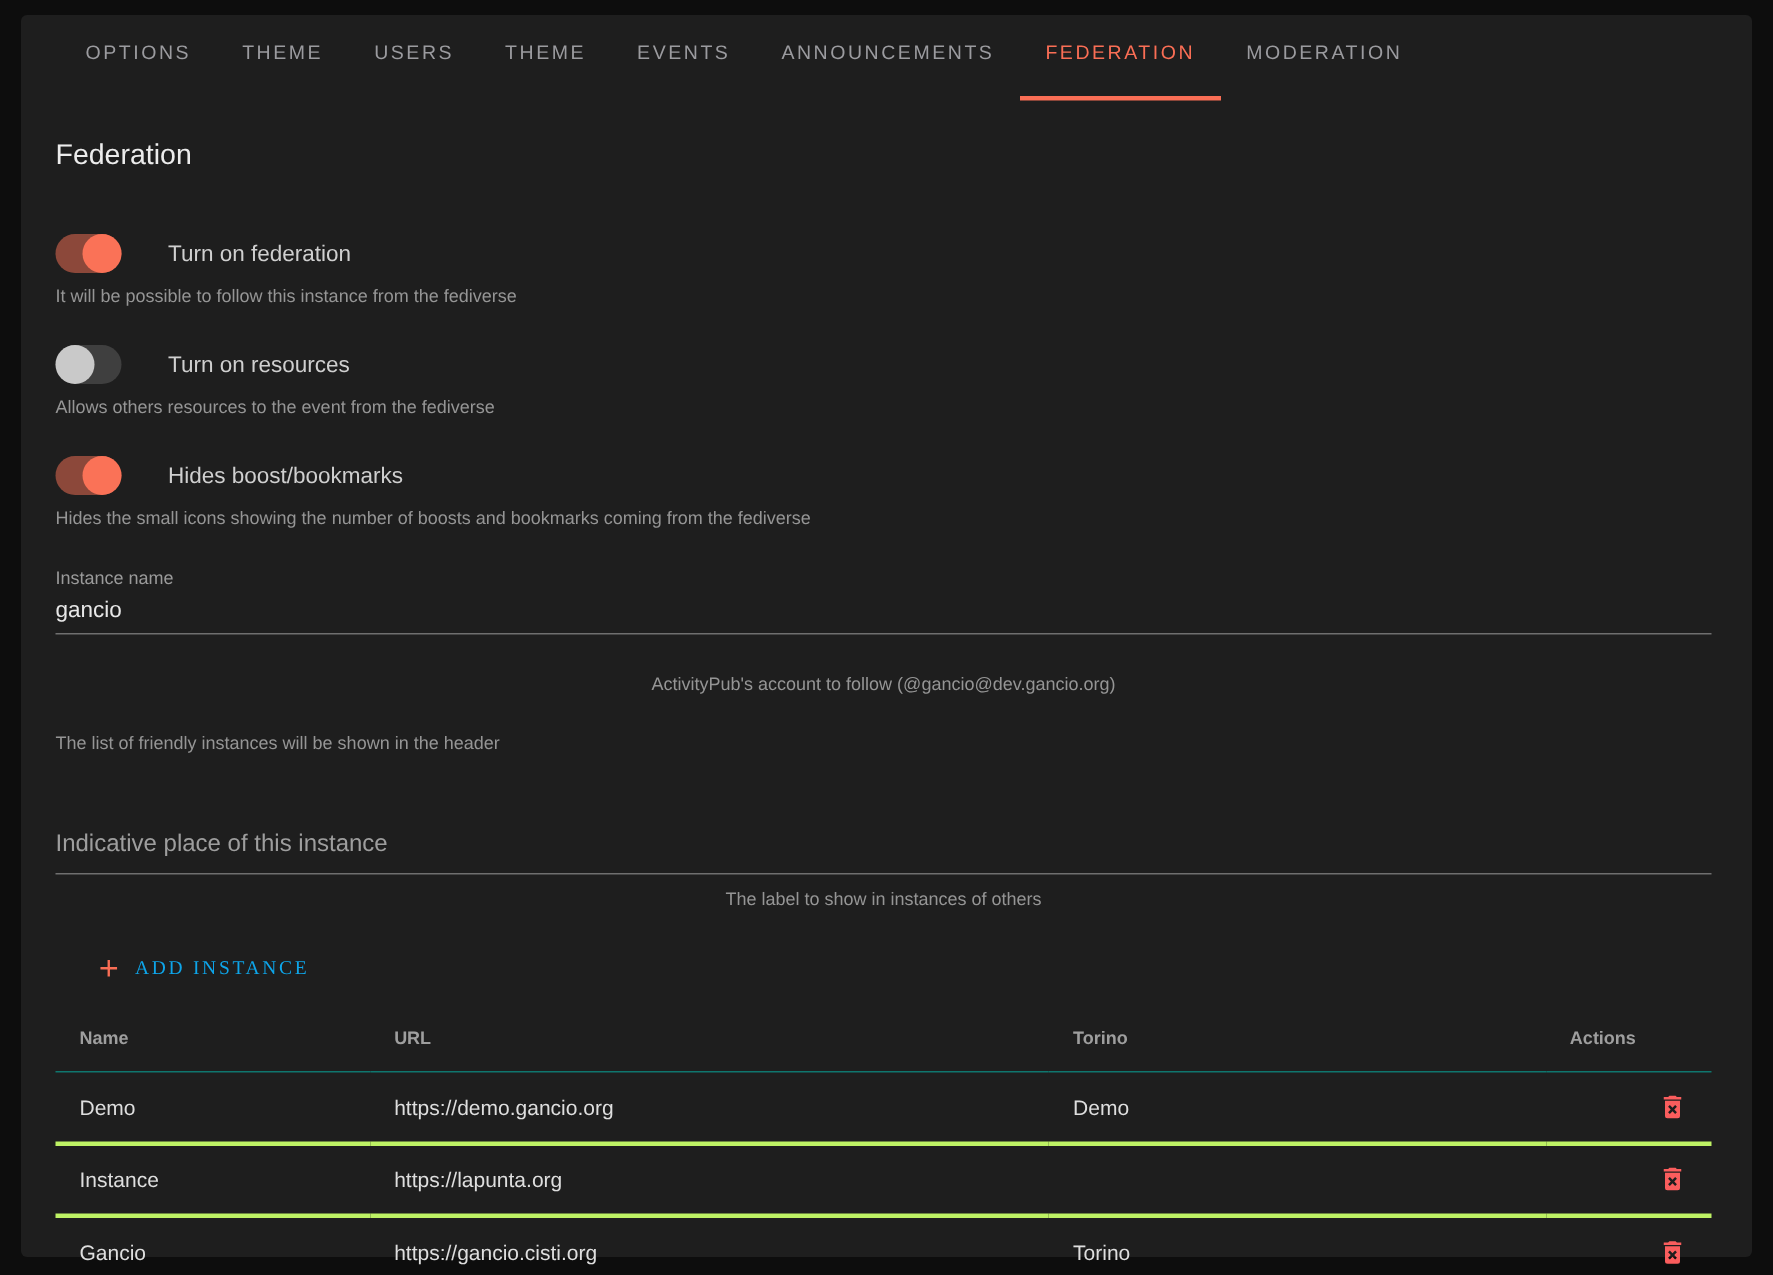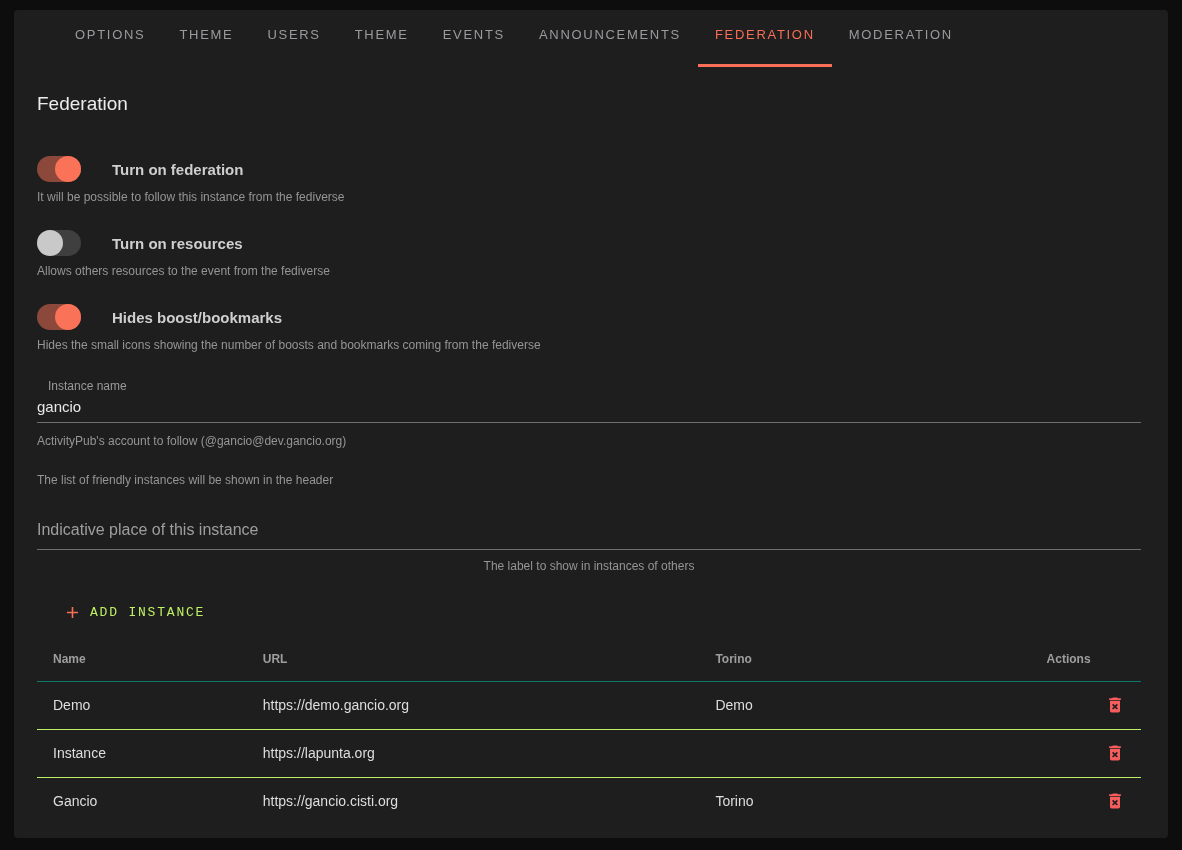--- a/index.html
+++ b/index.html
@@ -14,22 +14,21 @@
     position: absolute;
     left: 14px; top: 10px; right: 14px; bottom: 12px;
     background: #1e1e1e;
     border-radius: 4px;
   }
   
   .tabbar {
     display: flex;
     align-items: stretch;
     height: 48px;
-    padding-left: 9px;
-    margin-left: 35px;
+    padding-left: 26px;
   }
   .tab {
     display: flex;
     align-items: center;
     padding: 0 17px;
     font-size: 13px;
     letter-spacing: 1.7px;
     color: #9b9b9f;
     position: relative;
     cursor: pointer;
@@ -69,58 +68,57 @@
     border-radius: 50%;
     background: #c9c9c9;
     transition: transform .15s;
   }
   .switch.on { background: #8c483a; }
   .switch.on .knob { transform: translateX(18px); background: #fa7257; }
   .switch-label {
     margin-left: 31px;
     font-size: 15px;
     color: #cfcfcf;
-    font-weight: bold;
   }
   .hint {
     margin-top: 7px;
     font-size: 12px;
     color: #959595;
   }
   
   .field { margin-top: 24px; }
-  .field-label { font-size: 12px; color: #9a9a9a; margin-left: 11px; }
+  .field-label { font-size: 12px; color: #9a9a9a; }
   .field-input {
     display: block;
     width: 100%;
     background: transparent;
     border: none;
     border-bottom: 1px solid #6f6f6f;
     outline: none;
     color: #e8e8e8;
     font-family: "Liberation Sans", "DejaVu Sans", sans-serif;
     font-size: 15px;
     padding: 4px 0 7px 0;
   }
-  .field.large { margin-top: 32px; }
+  .field.large { margin-top: 50px; }
   .field.large .field-input { font-size: 16px; padding: 2px 0 10px 0; }
   .field-input::placeholder { color: #9e9e9e; opacity: 1; }
   
   .add-btn {
     margin-top: 21px;
     margin-left: 18px;
     display: inline-flex;
     align-items: center;
     gap: 8px;
     height: 36px;
     padding: 0 8px;
     background: transparent;
     border: none;
-    color: #bef264;
-    font-family: Liberation Mono, monospace;
+    color: #0ea5e9;
+    font-family: Liberation Serif, serif;
     font-size: 13px;
     font-weight: 500;
     letter-spacing: 1.8px;
     cursor: pointer;
   }
   .add-btn svg { display: block; }
   
   table.instances {
     width: 100%;
     margin-top: 7px;
@@ -134,21 +132,21 @@
     font-weight: 700;
     color: #9e9e9e;
     border-bottom: 1px solid #0f766e;
     white-space: nowrap;
   }
   table.instances td {
     height: 48px;
     padding: 0 16px;
     font-size: 14px;
     color: #dedede;
-    border-bottom: 1px solid #bef264;
+    border-bottom: 3px solid #bef264;
   }
   table.instances tr:last-child td { border-bottom: none; }
   th.col-actions, td.col-actions { text-align: right; padding-right: 28px; }
   .delete-btn {
     background: transparent;
     border: none;
     padding: 0;
     cursor: pointer;
     vertical-align: middle;
   }
@@ -200,21 +198,21 @@
             <div class="knob"></div>
           </div>
         <span class="switch-label">Hides boost/bookmarks</span>
       </div>
       <div class="hint">Hides the small icons showing the number of boosts and bookmarks coming from the fediverse</div>
     </div>
 
     <div class="field">
       <label class="field-label">Instance name</label>
       <input class="field-input" type="text" value="gancio" style="">
-      <div class="hint" style="margin-top:11px;">ActivityPub's account to follow (@gancio@dev.gancio.org)</div>
+      <div class="hint" style="margin-top:26px;text-align:center;">ActivityPub's account to follow (@gancio@dev.gancio.org)</div>
     </div>
 
     <div class="switch-group">
       <div class="hint">The list of friendly instances will be shown in the header</div>
     </div>
 
     <div class="field large">
       <input class="field-input" type="text" placeholder="Indicative place of this instance" style="">
       <div class="hint" style="margin-top:9px;text-align:center;">The label to show in instances of others</div>
     </div>

